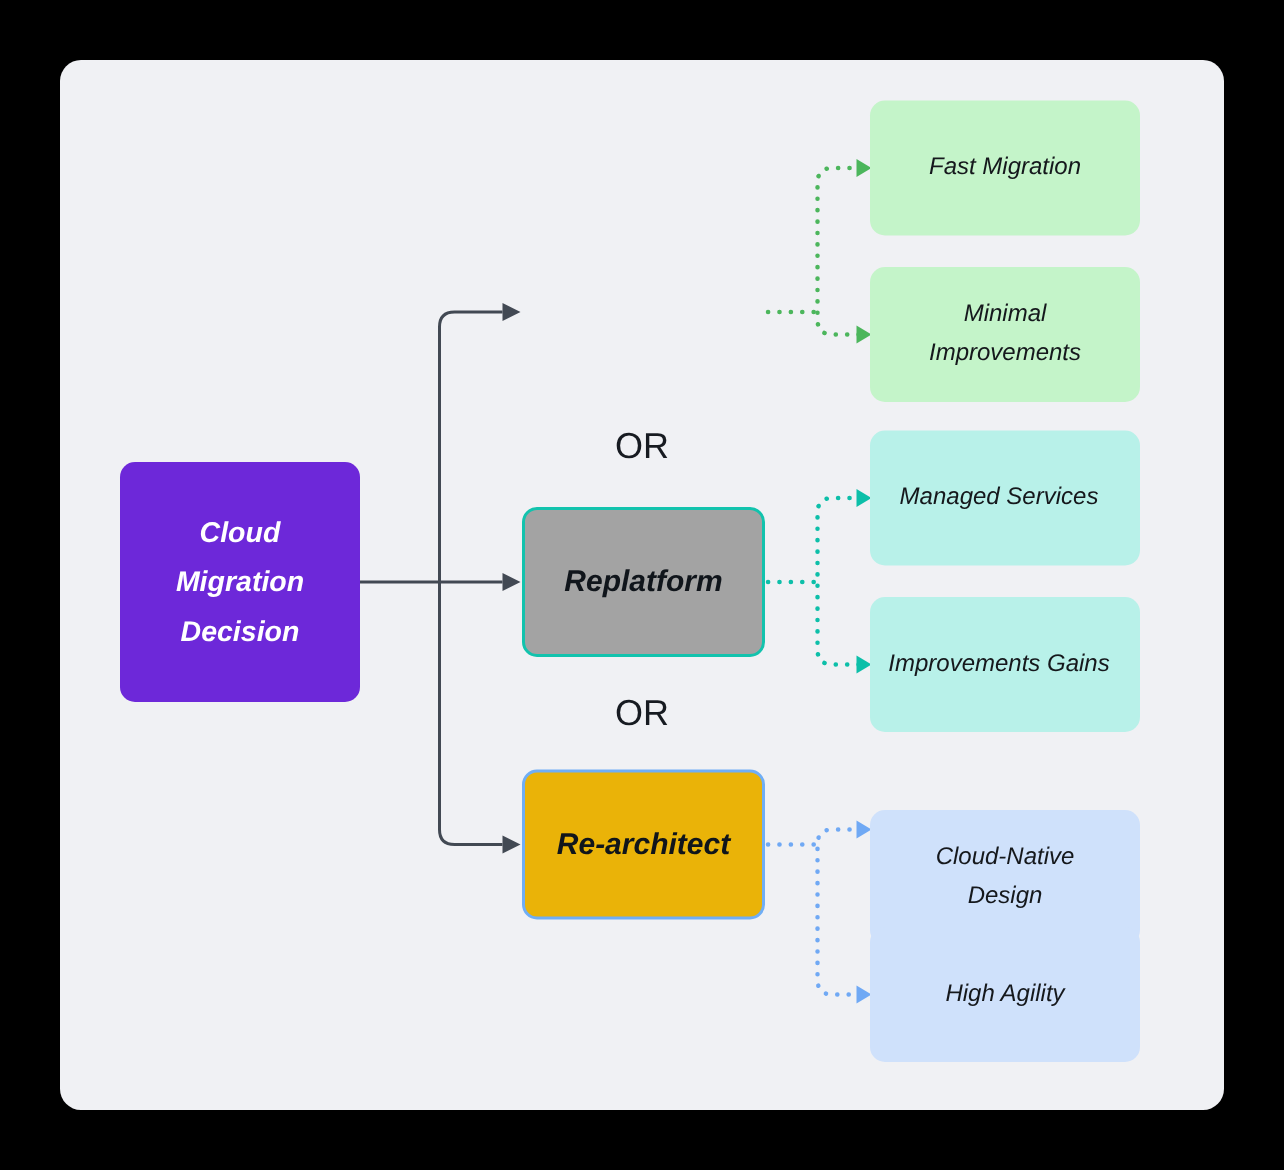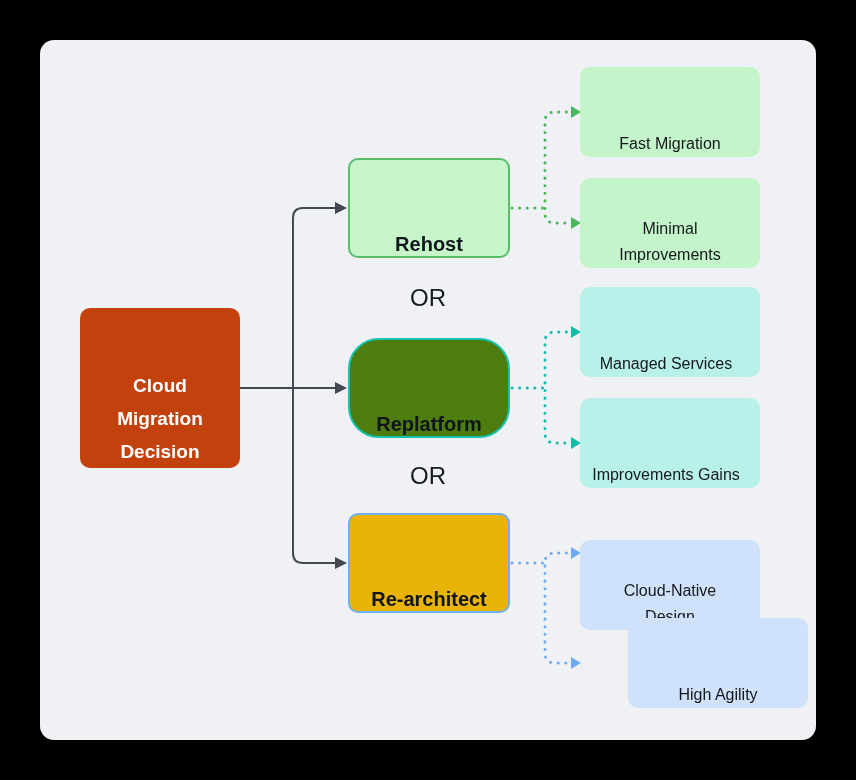--- a/index.html
+++ b/index.html
@@ -8,47 +8,47 @@
     background: #000000;
     font-family: "Liberation Sans", sans-serif;
     overflow: hidden;
   }
   #canvas {
     position: absolute; left: 40px; top: 40px;
     width: 776px; height: 700px;
     background: #f0f1f4;
     border-radius: 14px;
   }
-  .node { position: absolute; display: flex; align-items: flex-end; justify-content: center; text-align: center; }
+  .node { position: absolute; display: flex; align-items: center; justify-content: center; text-align: center; font-style: italic; }
   .root-node {
     left: 40px; top: 268px; width: 160px; height: 160px;
-    background: #c2410c; border-radius: 10px;
+    background: #6d28d9; border-radius: 10px;
     color: #ffffff; font-size: 19px; font-weight: bold; line-height: 33px;
     padding: 0 28px;
   }
   .branch-node {
     left: 308px; width: 162px; height: 100px;
     border-radius: 10px; border: 2px solid;
     color: #10151b; font-size: 20px; font-weight: bold;
   }
   .branch-rehost      { top: 118px; background: #c6f5ca; border-color: #5abd68; }
-  .branch-replatform  { top: 298px; background: #4d7c0f; border-color: #12c3ad; border-radius: 31px; }
+  .branch-replatform  { top: 298px; background: #a3a3a3; border-color: #12c3ad; }
   .branch-rearchitect { top: 473px; background: #eab308; border-color: #70aef5; }
   .leaf-node {
     left: 540px; width: 180px; height: 90px;
     border-radius: 10px;
     color: #15181c; font-size: 16px; line-height: 26px;
     padding: 0 20px;
   }
   .leaf-green { background: #c4f4c9; }
   .leaf-teal  { background: #b8f1e9; padding-left: 12px; }
   .leaf-blue  { background: #cfe1fb; }
   .leaf-1 { top: 27px; }  .leaf-2 { top: 138px; }
   .leaf-3 { top: 247px; } .leaf-4 { top: 358px; }
-  .leaf-5 { top: 468px; margin-top: 32px; } .leaf-6 { top: 578px; margin-left: 48px; }
+  .leaf-5 { top: 468px; margin-top: 32px; } .leaf-6 { top: 578px; }
   .or-label {
     position: absolute; left: 358px; width: 60px;
     text-align: center; font-size: 24px; color: #171b21;
   }
   .or-1 { top: 244px; }
   .or-2 { top: 422px; }
   #edges { position: absolute; left: 0; top: 0; width: 776px; height: 700px; }
   .edge-solid { fill: none; stroke-width: 2px; }
   .edge-dotted {
     fill: none; stroke-width: 3px;
@@ -85,23 +85,20 @@
     <polygon fill="#70a9f4" points="531,617 531,629 541,623"></polygon>
   </svg>
 
   <div class="node root-node">
     <span>Cloud Migration Decision</span>
   </div>
 
   <div class="or-label or-1">OR</div>
   <div class="or-label or-2">OR</div>
 
-  <div class="node branch-node branch-rehost">
-    <span>Rehost</span>
-  </div>
   <div class="node branch-node branch-replatform">
     <span>Replatform</span>
   </div>
   <div class="node branch-node branch-rearchitect">
     <span>Re-architect</span>
   </div>
 
   <div class="node leaf-node leaf-green leaf-1">
     <span>Fast Migration</span>
   </div>

